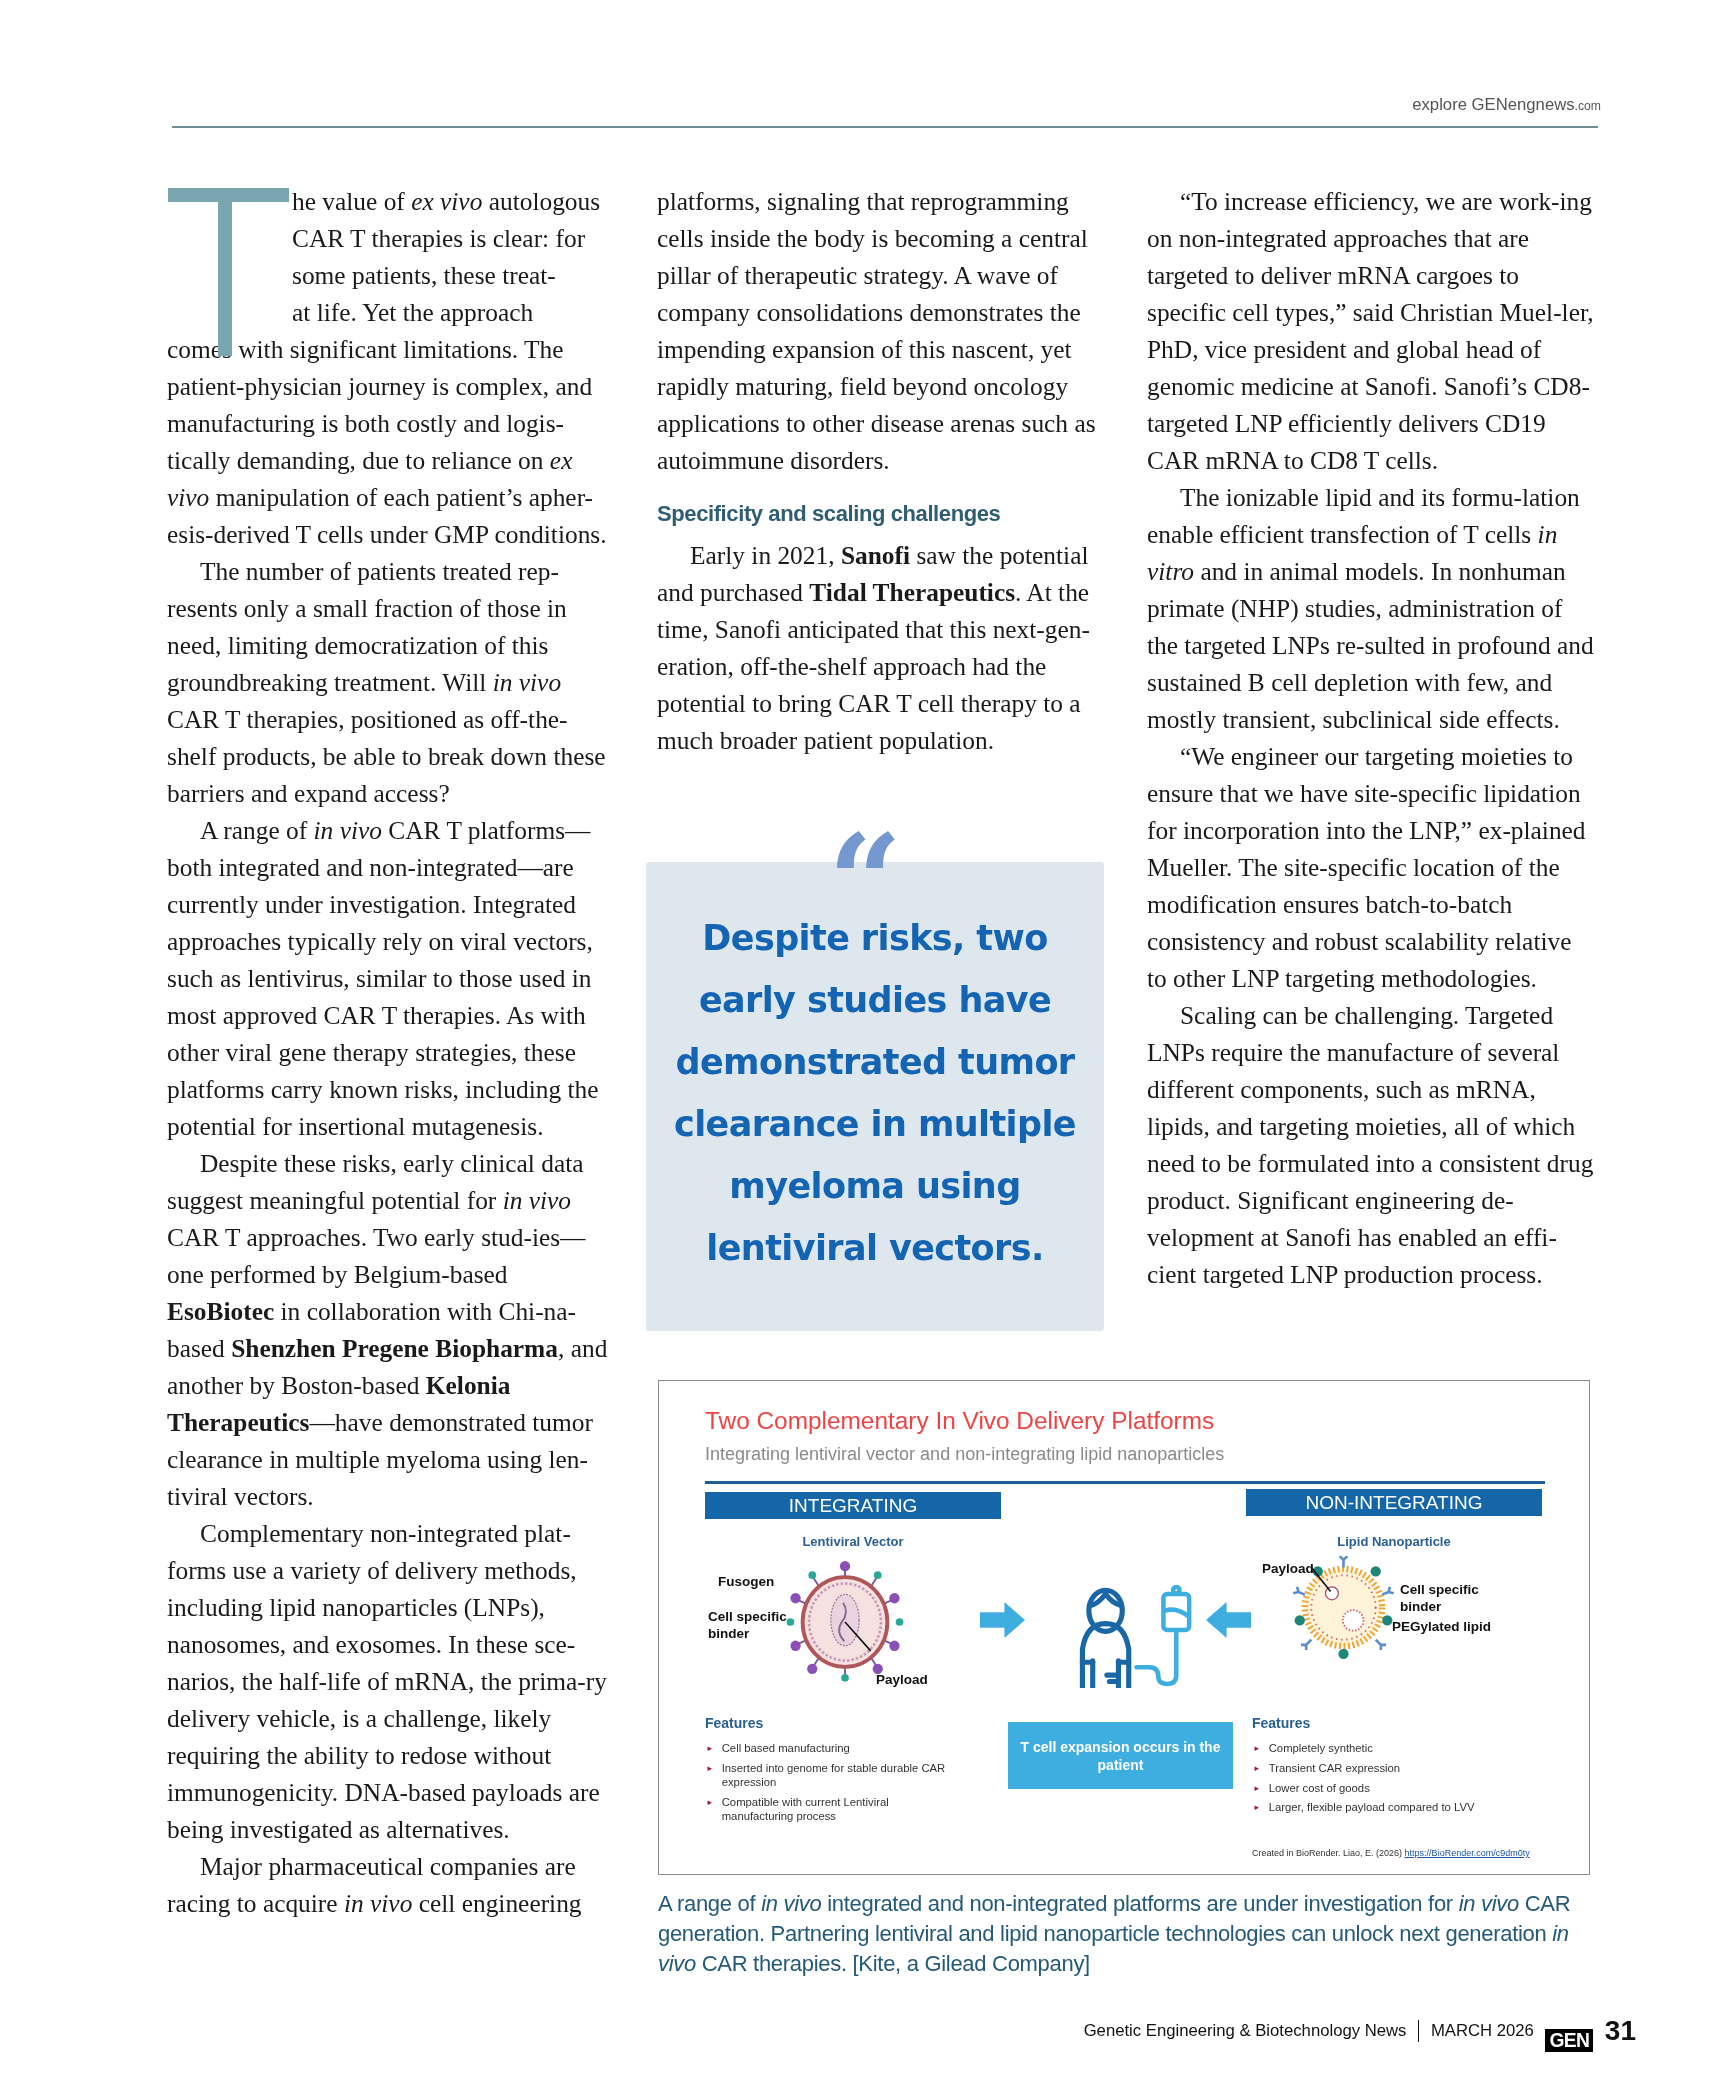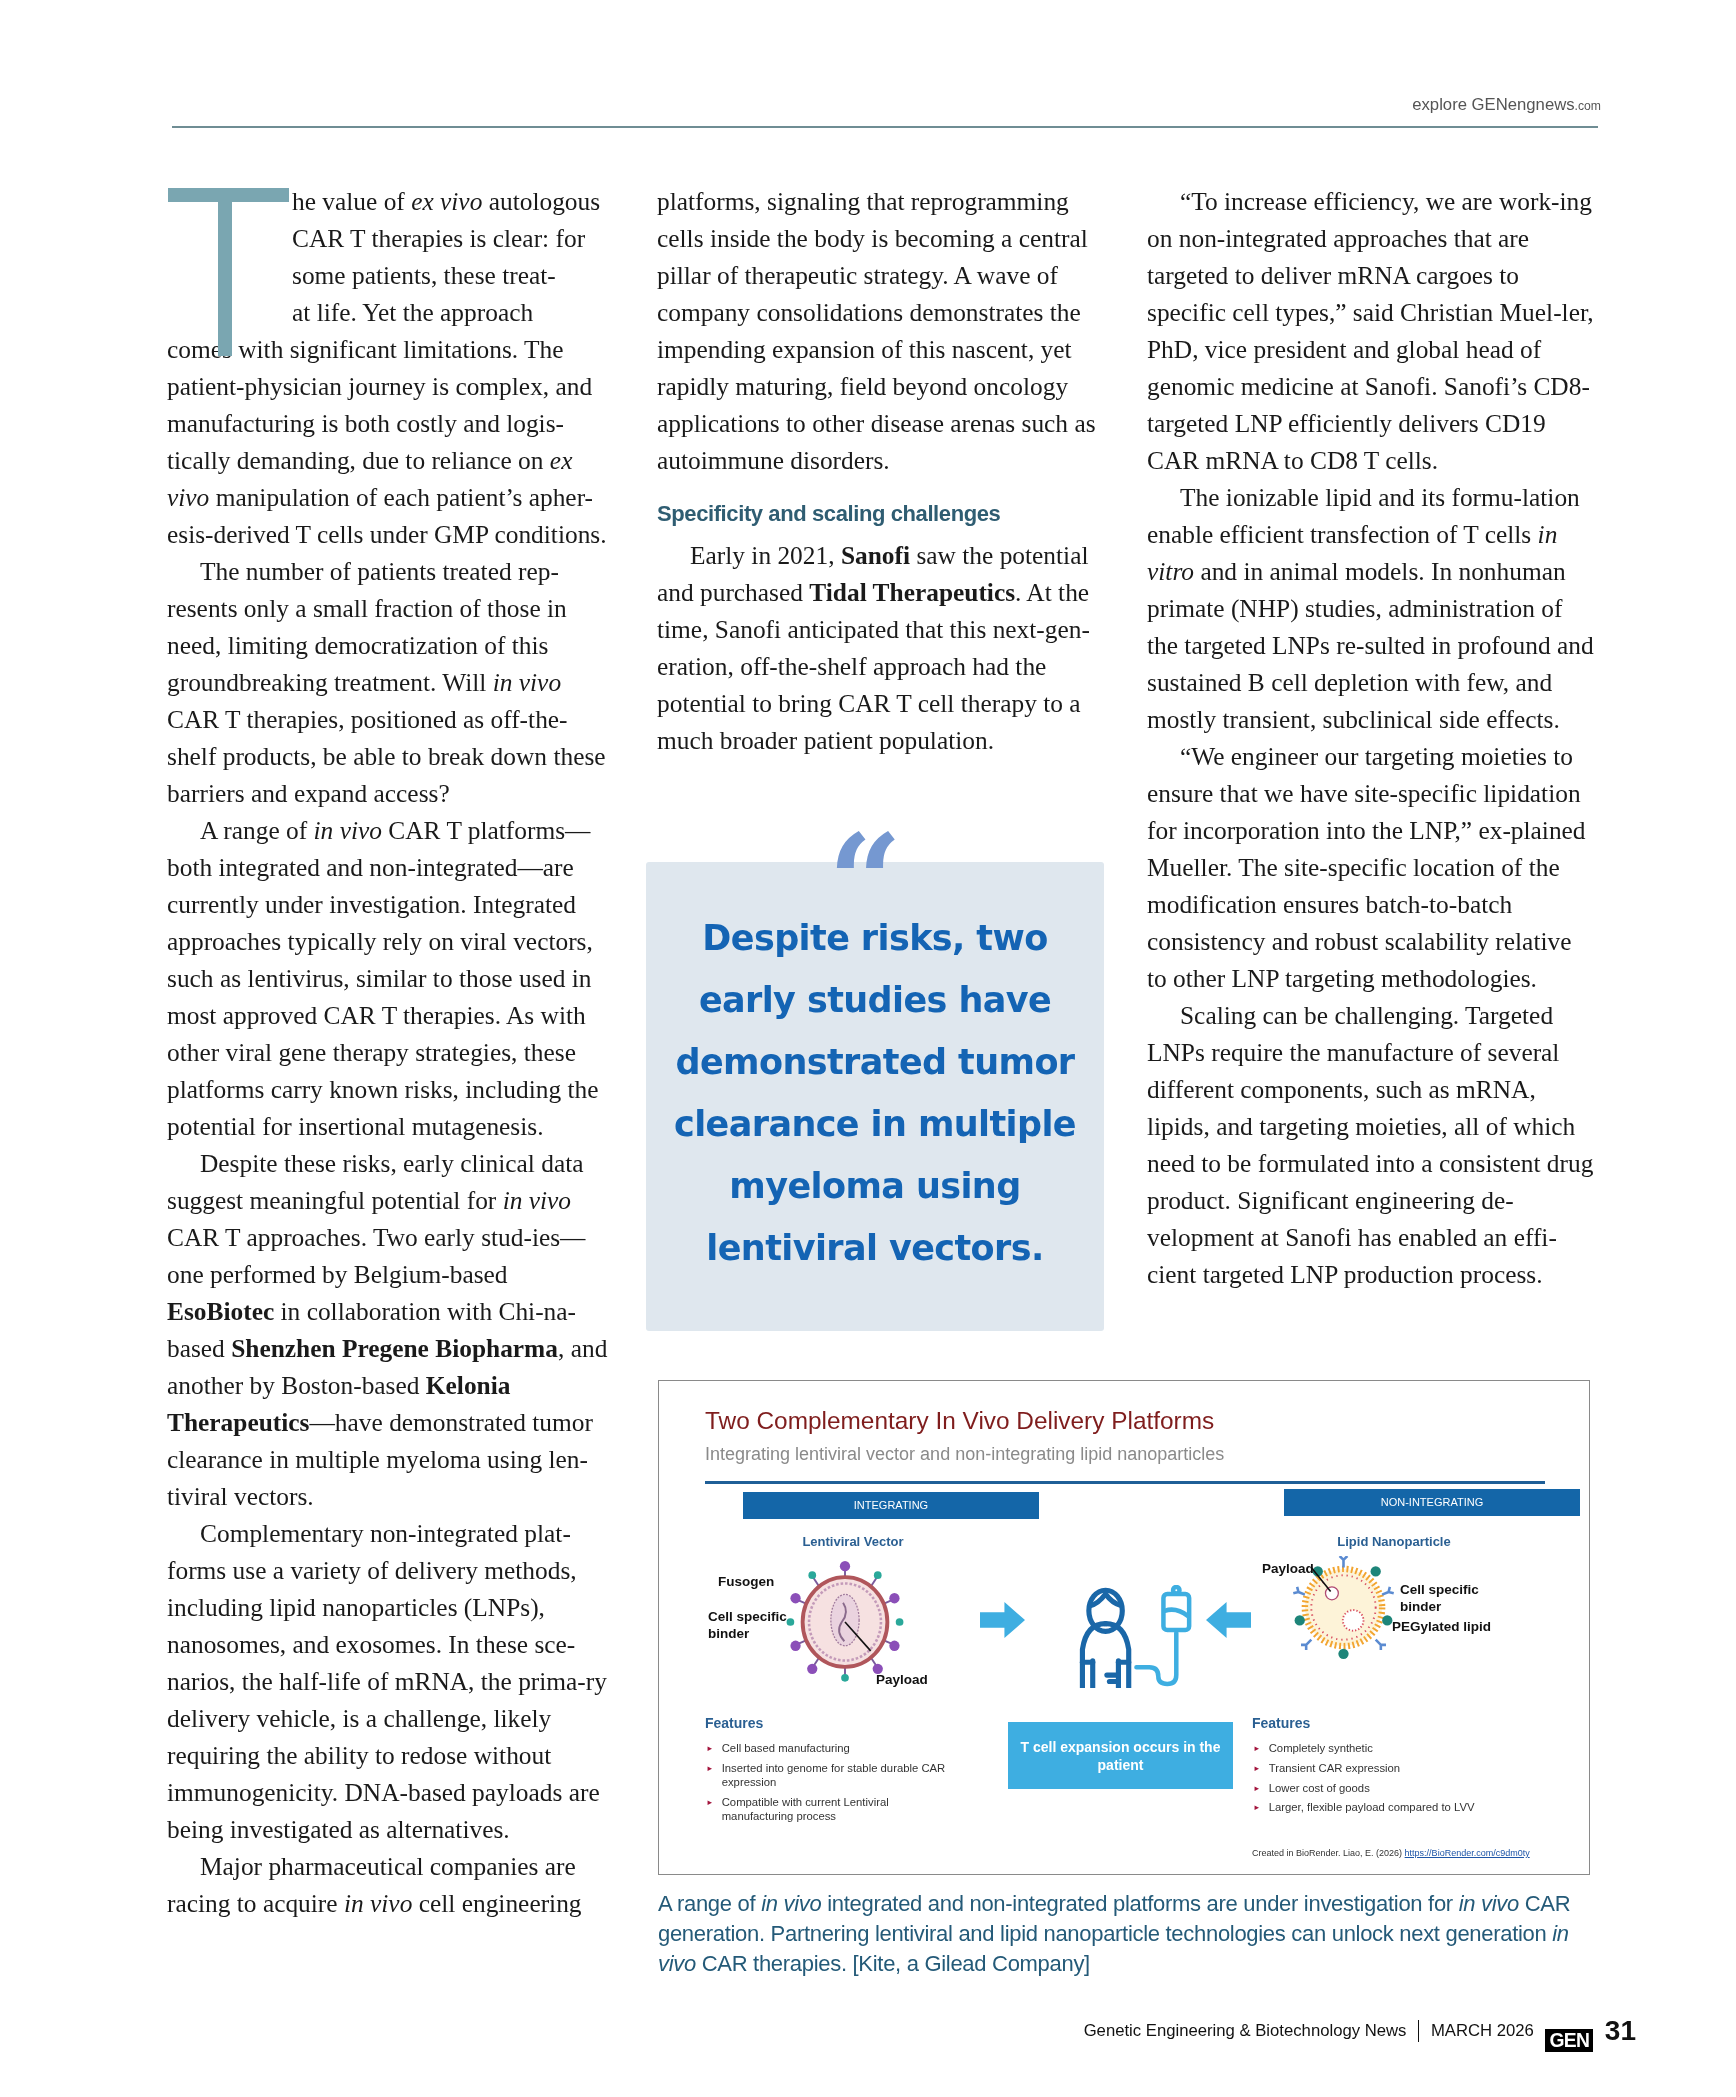--- a/index.html
+++ b/index.html
@@ -23,24 +23,24 @@
   .dropcap .bar-v { position:absolute; left:51px; top:5.1px; width:14px; height:168px; background:#7aa6b1; }
   .dc-line { padding-left:125px; }
 
   .subhead { font-family:"Liberation Sans", sans-serif; font-weight:bold; color:#2f5d72; font-size:22px; letter-spacing:-0.4px; margin:20.6px 0 9px 0 !important; line-height:28px; }
 
   .pullquote { position:absolute; left:646px; top:862px; width:458px; height:469px; background:#dfe7ee; border-radius:3px; }
   .pq-mark { position:absolute; left:828px; top:817px; font-family:"DejaVu Serif", serif; font-weight:bold; color:#7598d1; font-size:129px; line-height:129px; }
   .pq-text { position:absolute; left:0; right:0; top:45px; text-align:center; font-family:"DejaVu Sans", sans-serif; font-weight:bold; color:#1464b4; font-size:35px; line-height:62px; letter-spacing:-0.6px; padding:0 19.3px; }
 
   .figure { position:absolute; left:658px; top:1380px; width:930px; height:493px; border:1.9px solid #8a8a8a; background:#fff; font-family:"Liberation Sans", sans-serif; }
-  .fig-title { position:absolute; left:46px; top:26px; font-size:24.4px; color:#7f1d1d; }
+  .fig-title { position:absolute; left:46px; top:26px; font-size:24.4px; color:#ef4444; }
   .fig-subtitle { position:absolute; left:46px; top:63px; font-size:18px; color:#8a8a8a; }
   .fig-rule { position:absolute; left:46px; top:100px; width:840px; height:3.2px; background:#1f5f97; }
-  .fig-pill { position:absolute; top:111px; height:27px; background:#1466a8; color:#fff; font-size:11px; line-height:27px; text-align:center;margin-left:38px; }
+  .fig-pill { position:absolute; top:111px; height:27px; background:#1466a8; color:#fff; font-size:19px; line-height:27px; text-align:center; }
   .fig-pill.left { left:46px; width:296px; }
   .fig-pill.right { left:587px; width:296px; top:108px; }
   .fig-section { position:absolute; top:153px; font-size:13px; font-weight:bold; color:#2a5f92; text-align:center; width:296px; }
   .fig-section.left { left:46px; }
   .fig-section.right { left:587px; }
   .fig-label { position:absolute; font-size:13.5px; font-weight:bold; color:#111; line-height:16.7px; }
   .fig-features-h { position:absolute; top:334px; font-size:14px; font-weight:bold; color:#2a5f92; }
   .fig-features { position:absolute; top:360px; margin:0; padding:0; list-style:none; font-size:11.3px; color:#333; line-height:14px; }
   .fig-features li { position:relative; padding-left:16.7px; margin-bottom:5.8px; }
   .fig-features li .bul { position:absolute; left:2.6px; top:0; color:#a3143c; font-size:9px; }

